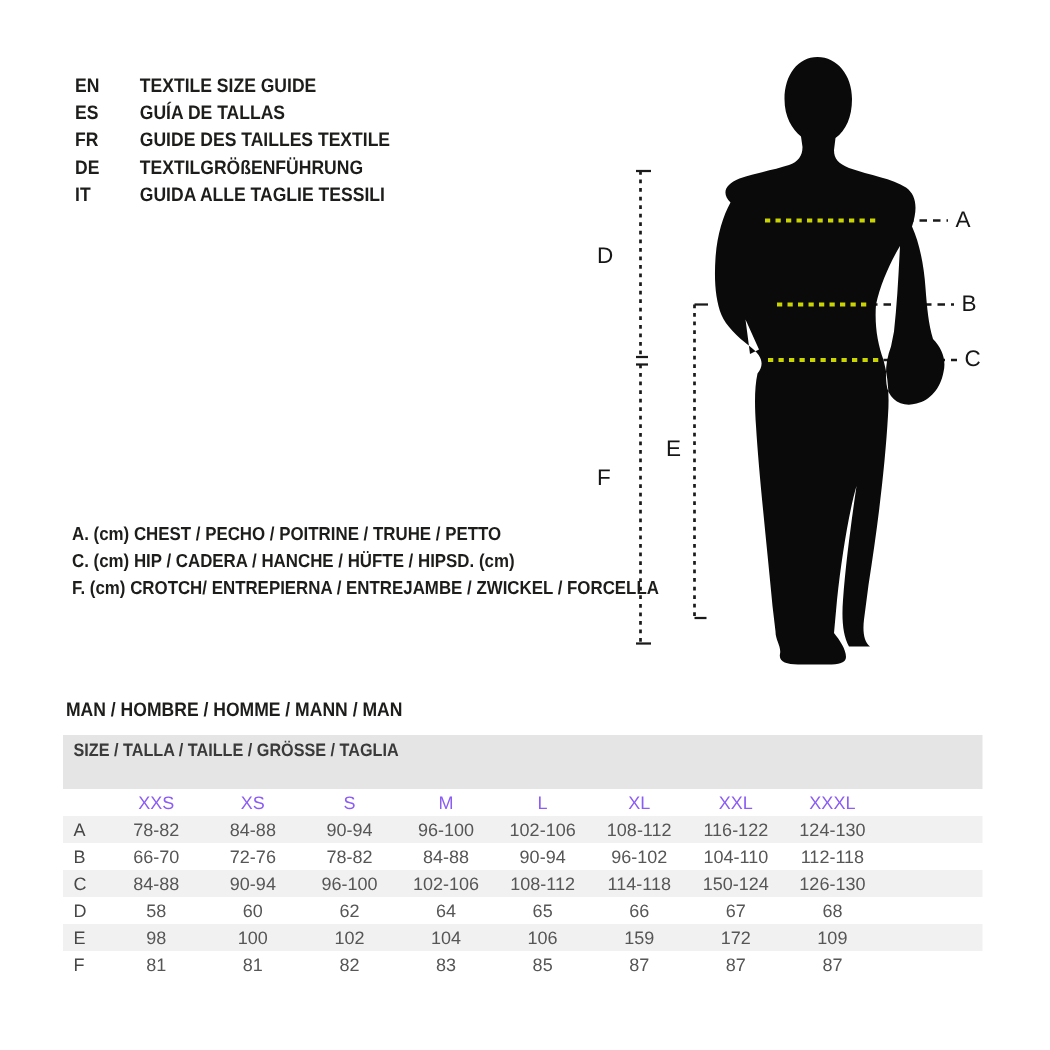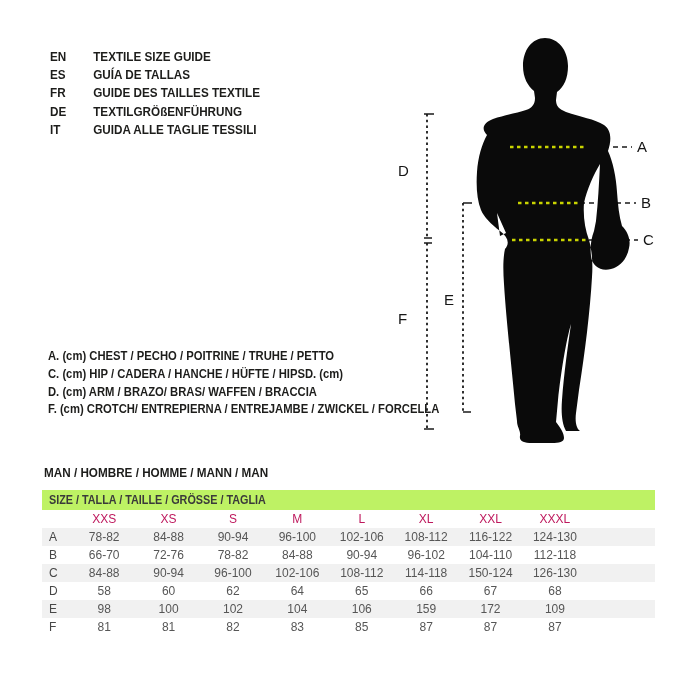--- a/index.html
+++ b/index.html
@@ -29,26 +29,26 @@
 
   
   .measure-block{position:absolute;left:48px;top:349px;}
   .measure-row{height:17.75px;display:flex;font-size:12.5px;font-weight:bold;}
 
   
   .category-line{position:absolute;left:44px;top:465px;height:16px;font-size:13px;font-weight:bold;}
 
   
   .size-table{position:absolute;left:42px;top:490px;width:613px;font-size:12px;}
-  .t-bar{height:20px;line-height:20px;background:#bef264;color:#3a3a3a;font-weight:bold;padding-left:7px;box-sizing:border-box;}
+  .t-bar{height:36px;line-height:20px;background:#e5e5e5;color:#3a3a3a;font-weight:bold;padding-left:7px;box-sizing:border-box;}
   .t-row{display:grid;grid-template-columns:30px repeat(8,64.4px);height:18px;line-height:18px;}
   .t-row.stripe{background:#f1f1f1;}
   .t-cell{text-align:center;color:#565656;}
   .t-rowlabel{text-align:left;padding-left:7px;color:#474747;}
-  .t-colhead{color:#be185d;}
+  .t-colhead{color:#8b5cf6;}
 </style>
 </head>
 <body>
 
 <div class="canvas">
 
   <div class="lang-block">
     <div class="lang-row cond">
       <span class="lang-code">EN</span>
       <span class="lang-title">TEXTILE SIZE GUIDE</span>
@@ -156,23 +156,20 @@
   <div class="fig-label lbl-f">F</div>
 
   <div class="measure-block">
     <div class="measure-row">
         <span class="cond">A. (cm) CHEST / PECHO / POITRINE / TRUHE / PETTO</span>
       </div>
     <div class="measure-row">
         <span class="cond">C. (cm) HIP / CADERA / HANCHE / HÜFTE / HIPSD. (cm)</span>
       </div>
     <div class="measure-row">
-        <span class="cond">D. (cm) ARM / BRAZO/ BRAS/ WAFFEN / BRACCIA</span>
-      </div>
-    <div class="measure-row">
         <span class="cond">F. (cm) CROTCH/ ENTREPIERNA / ENTREJAMBE / ZWICKEL / FORCELLA</span>
       </div>
   </div>
 
   <div class="category-line"><span class="cond">MAN / HOMBRE / HOMME / MANN / MAN</span></div>
 
   <div class="size-table">
     <div class="t-bar"><span class="cond">SIZE / TALLA / TAILLE / GRÖSSE / TAGLIA</span></div>
 
     <div class="t-row">

